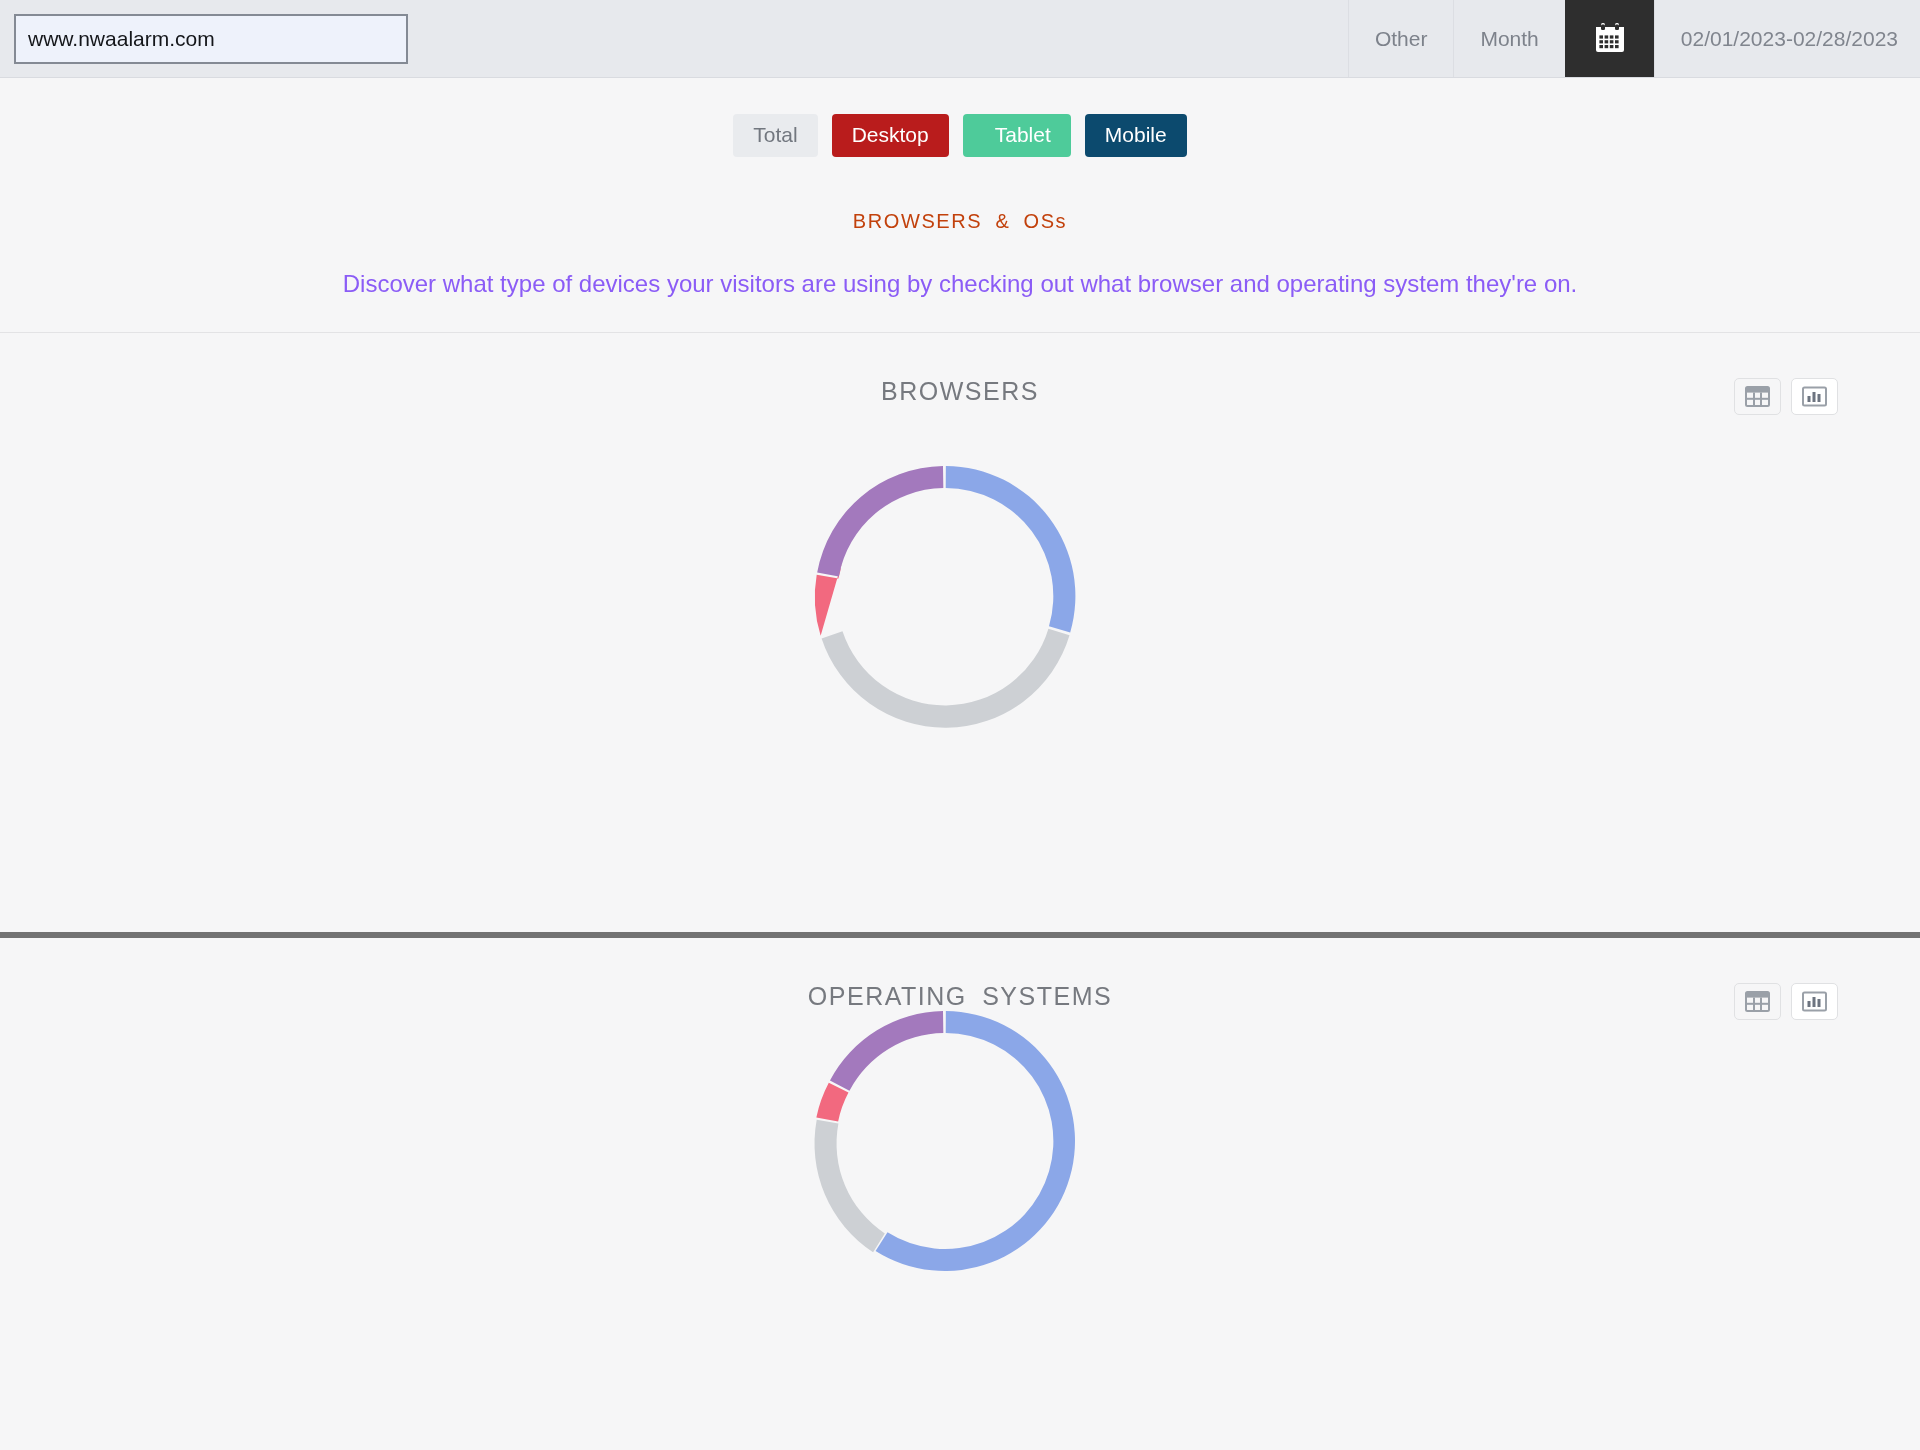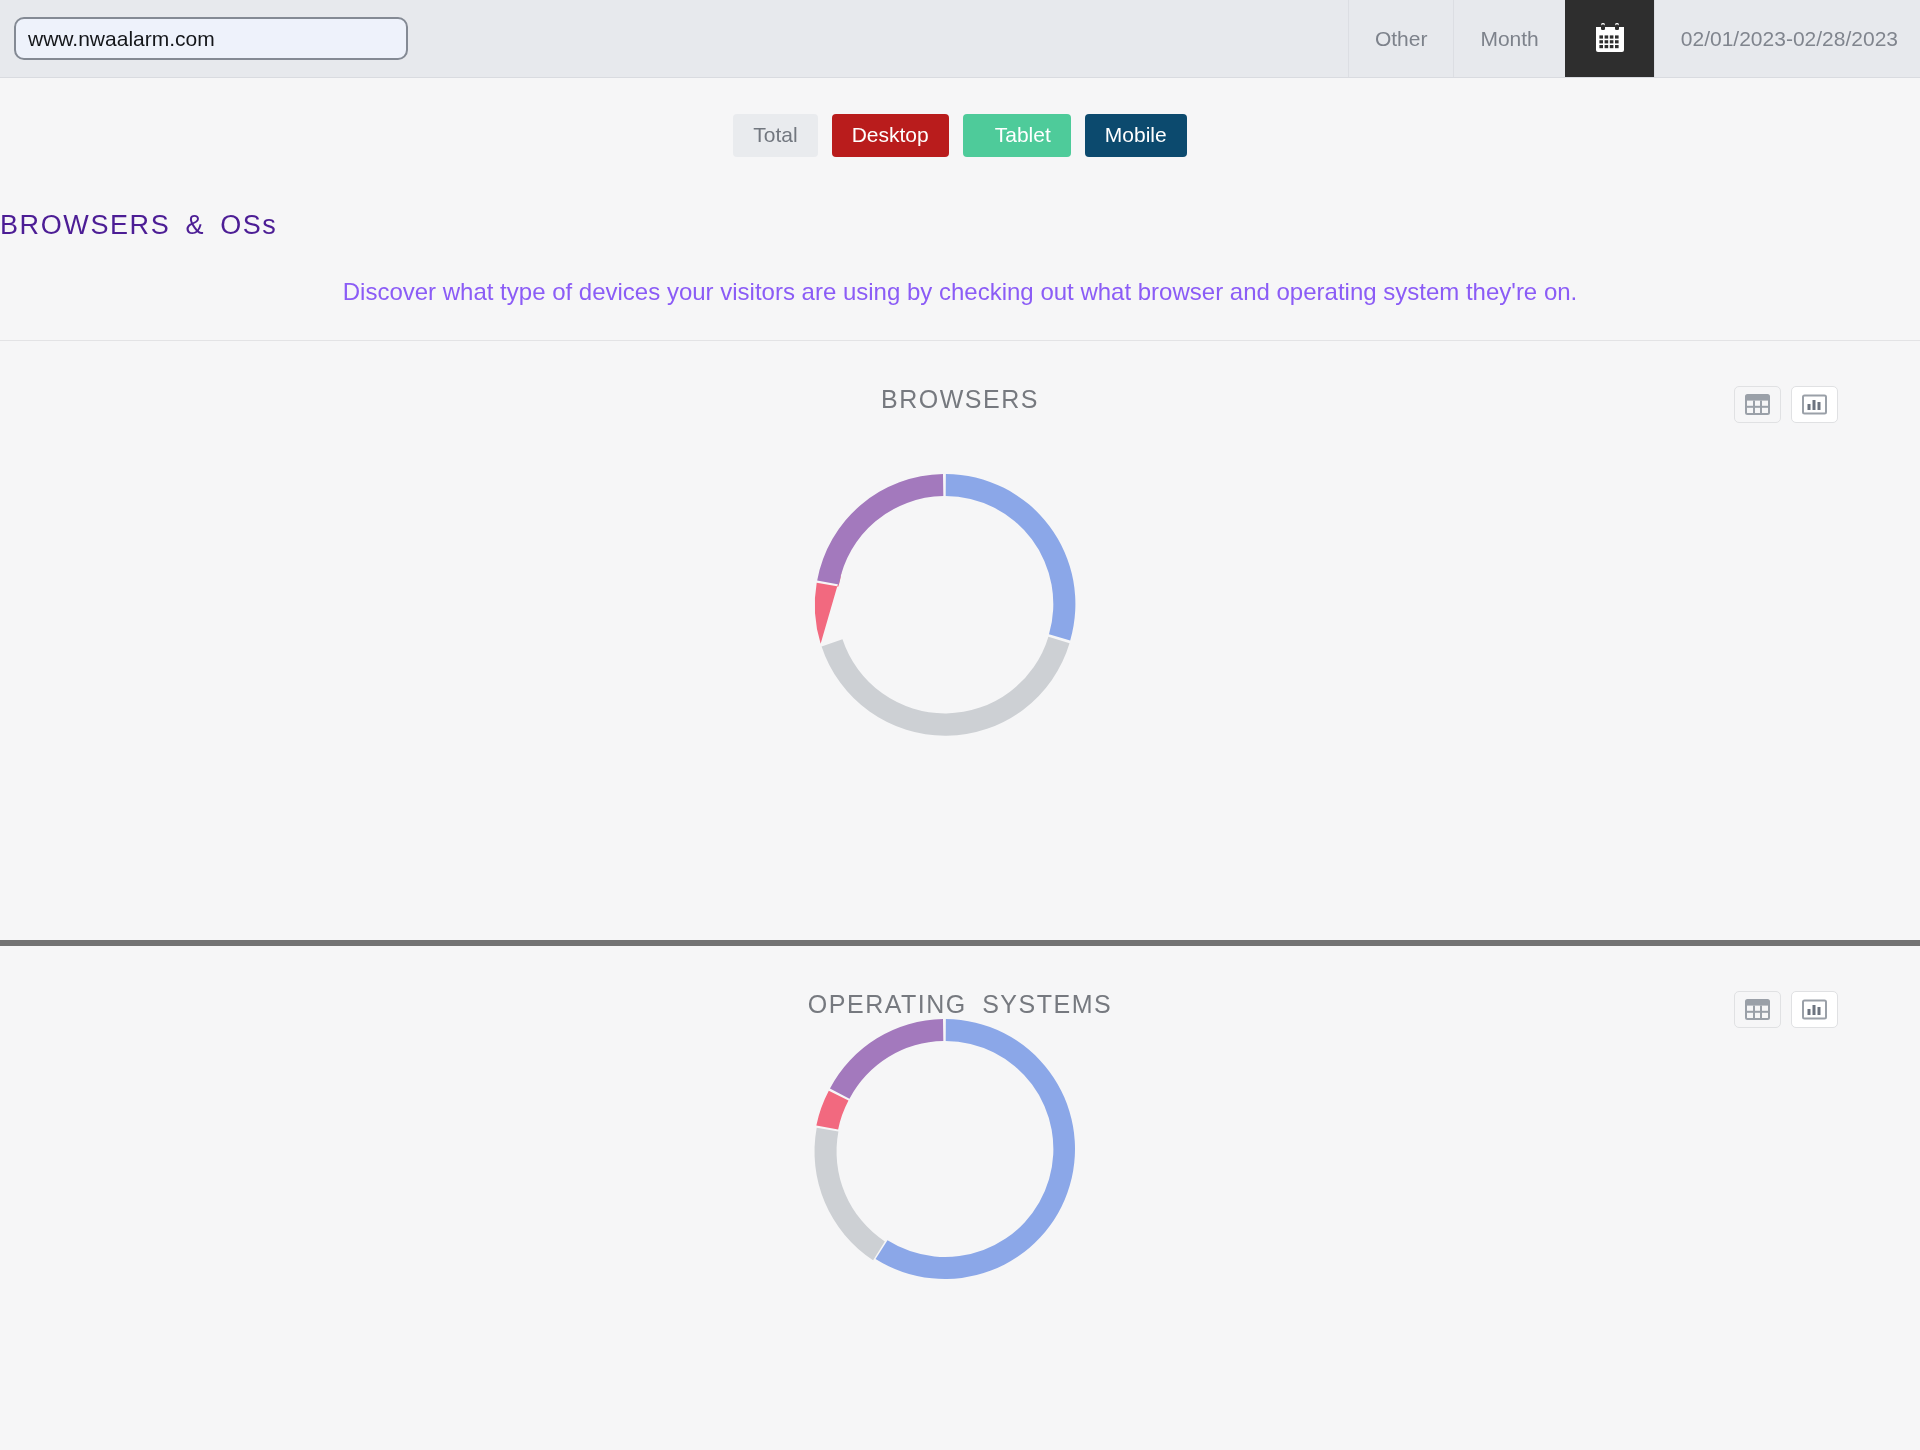--- a/index.html
+++ b/index.html
@@ -21,24 +21,24 @@
     align-items: stretch;
   }
   .url-wrap {
     display: flex;
     align-items: center;
     padding-left: 14px;
     flex: 0 0 auto;
   }
   .url-input {
     width: 394px;
-    height: 43px;
+    height: 50px;
     background: #eef2fb;
     border: 2px solid #848a94;
-    border-radius: 10px;
+    border-radius: 0;
     font-family: "Liberation Sans", sans-serif;
     font-size: 21px;
     color: #14161a;
     padding: 0 12px;
     outline: none;
   }
   .topbar-spacer { flex: 1 1 auto; }
   .nav-group {
     display: flex;
     align-items: stretch;
@@ -89,26 +89,26 @@
     padding: 10px 20px 12px;
     cursor: pointer;
     line-height: 1;
   }
   .pill.total  { background: #e9ebee; color: #72777f; }
   .pill.desktop{ background: #b91c1c; color: #ffffff; }
   .pill.tablet { background: #4ecb9a; color: #ffffff; padding-left: 32px; }
   .pill.mobile { background: #0c4a6e; color: #ffffff; }
 
   .intro-title {
-    text-align: left;
+    text-align: center;
     margin-top: 53px;
-    font-size: 27px;
+    font-size: 20px;
     font-weight: normal;
     letter-spacing: 1.6px;
-    color: #4c1d95;
+    color: #c2410c;
     word-spacing: 6px;
   }
   .intro-sub {
     text-align: center;
     margin-top: 37px;
     font-size: 24px;
     color: #8b5cf6;
     font-weight: normal;
   }
 

